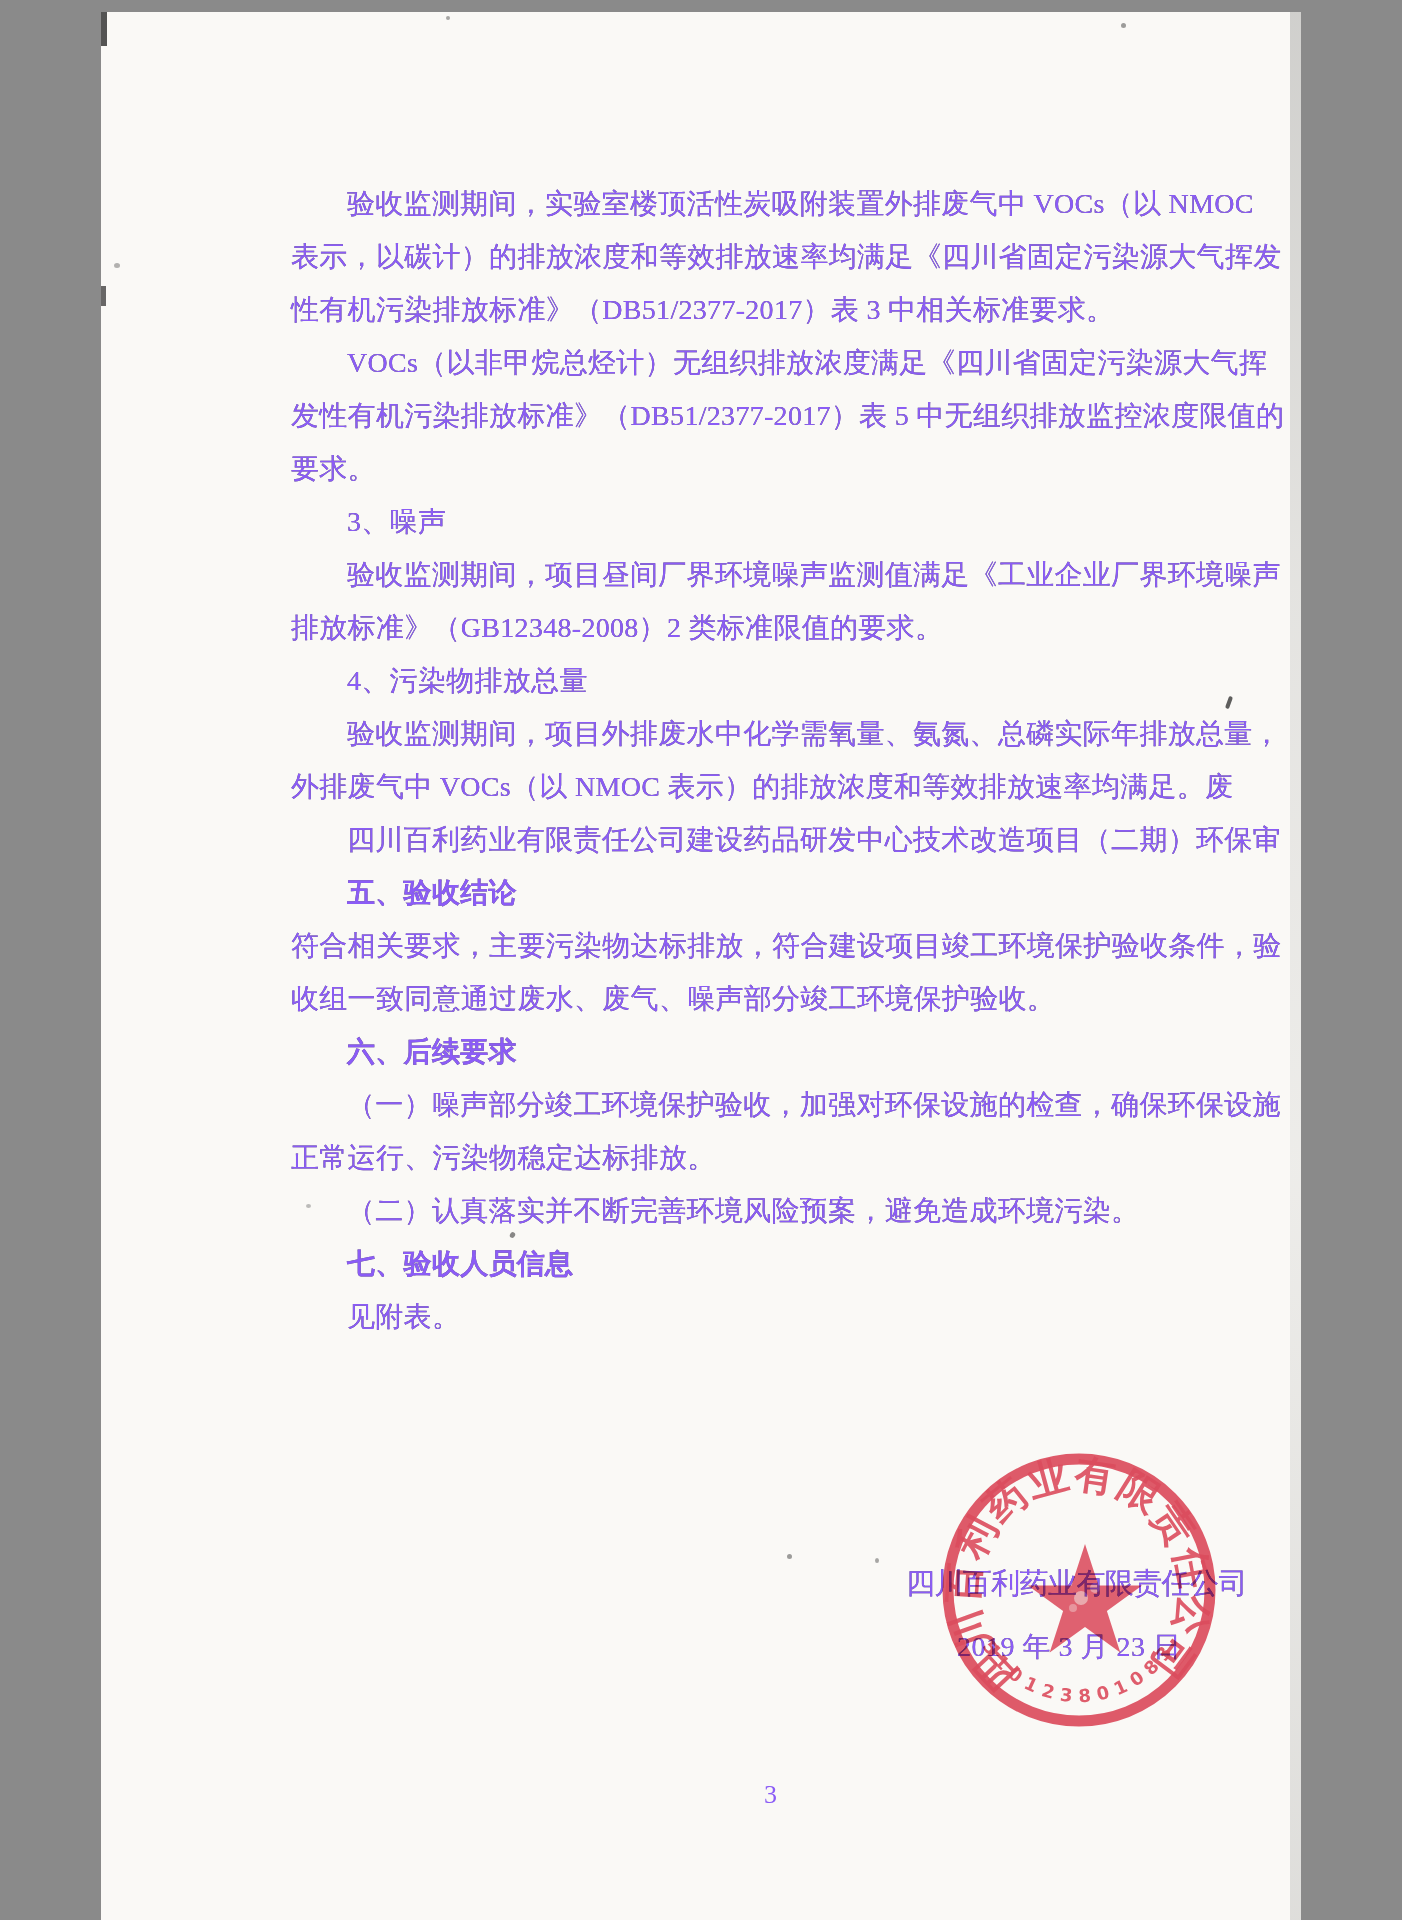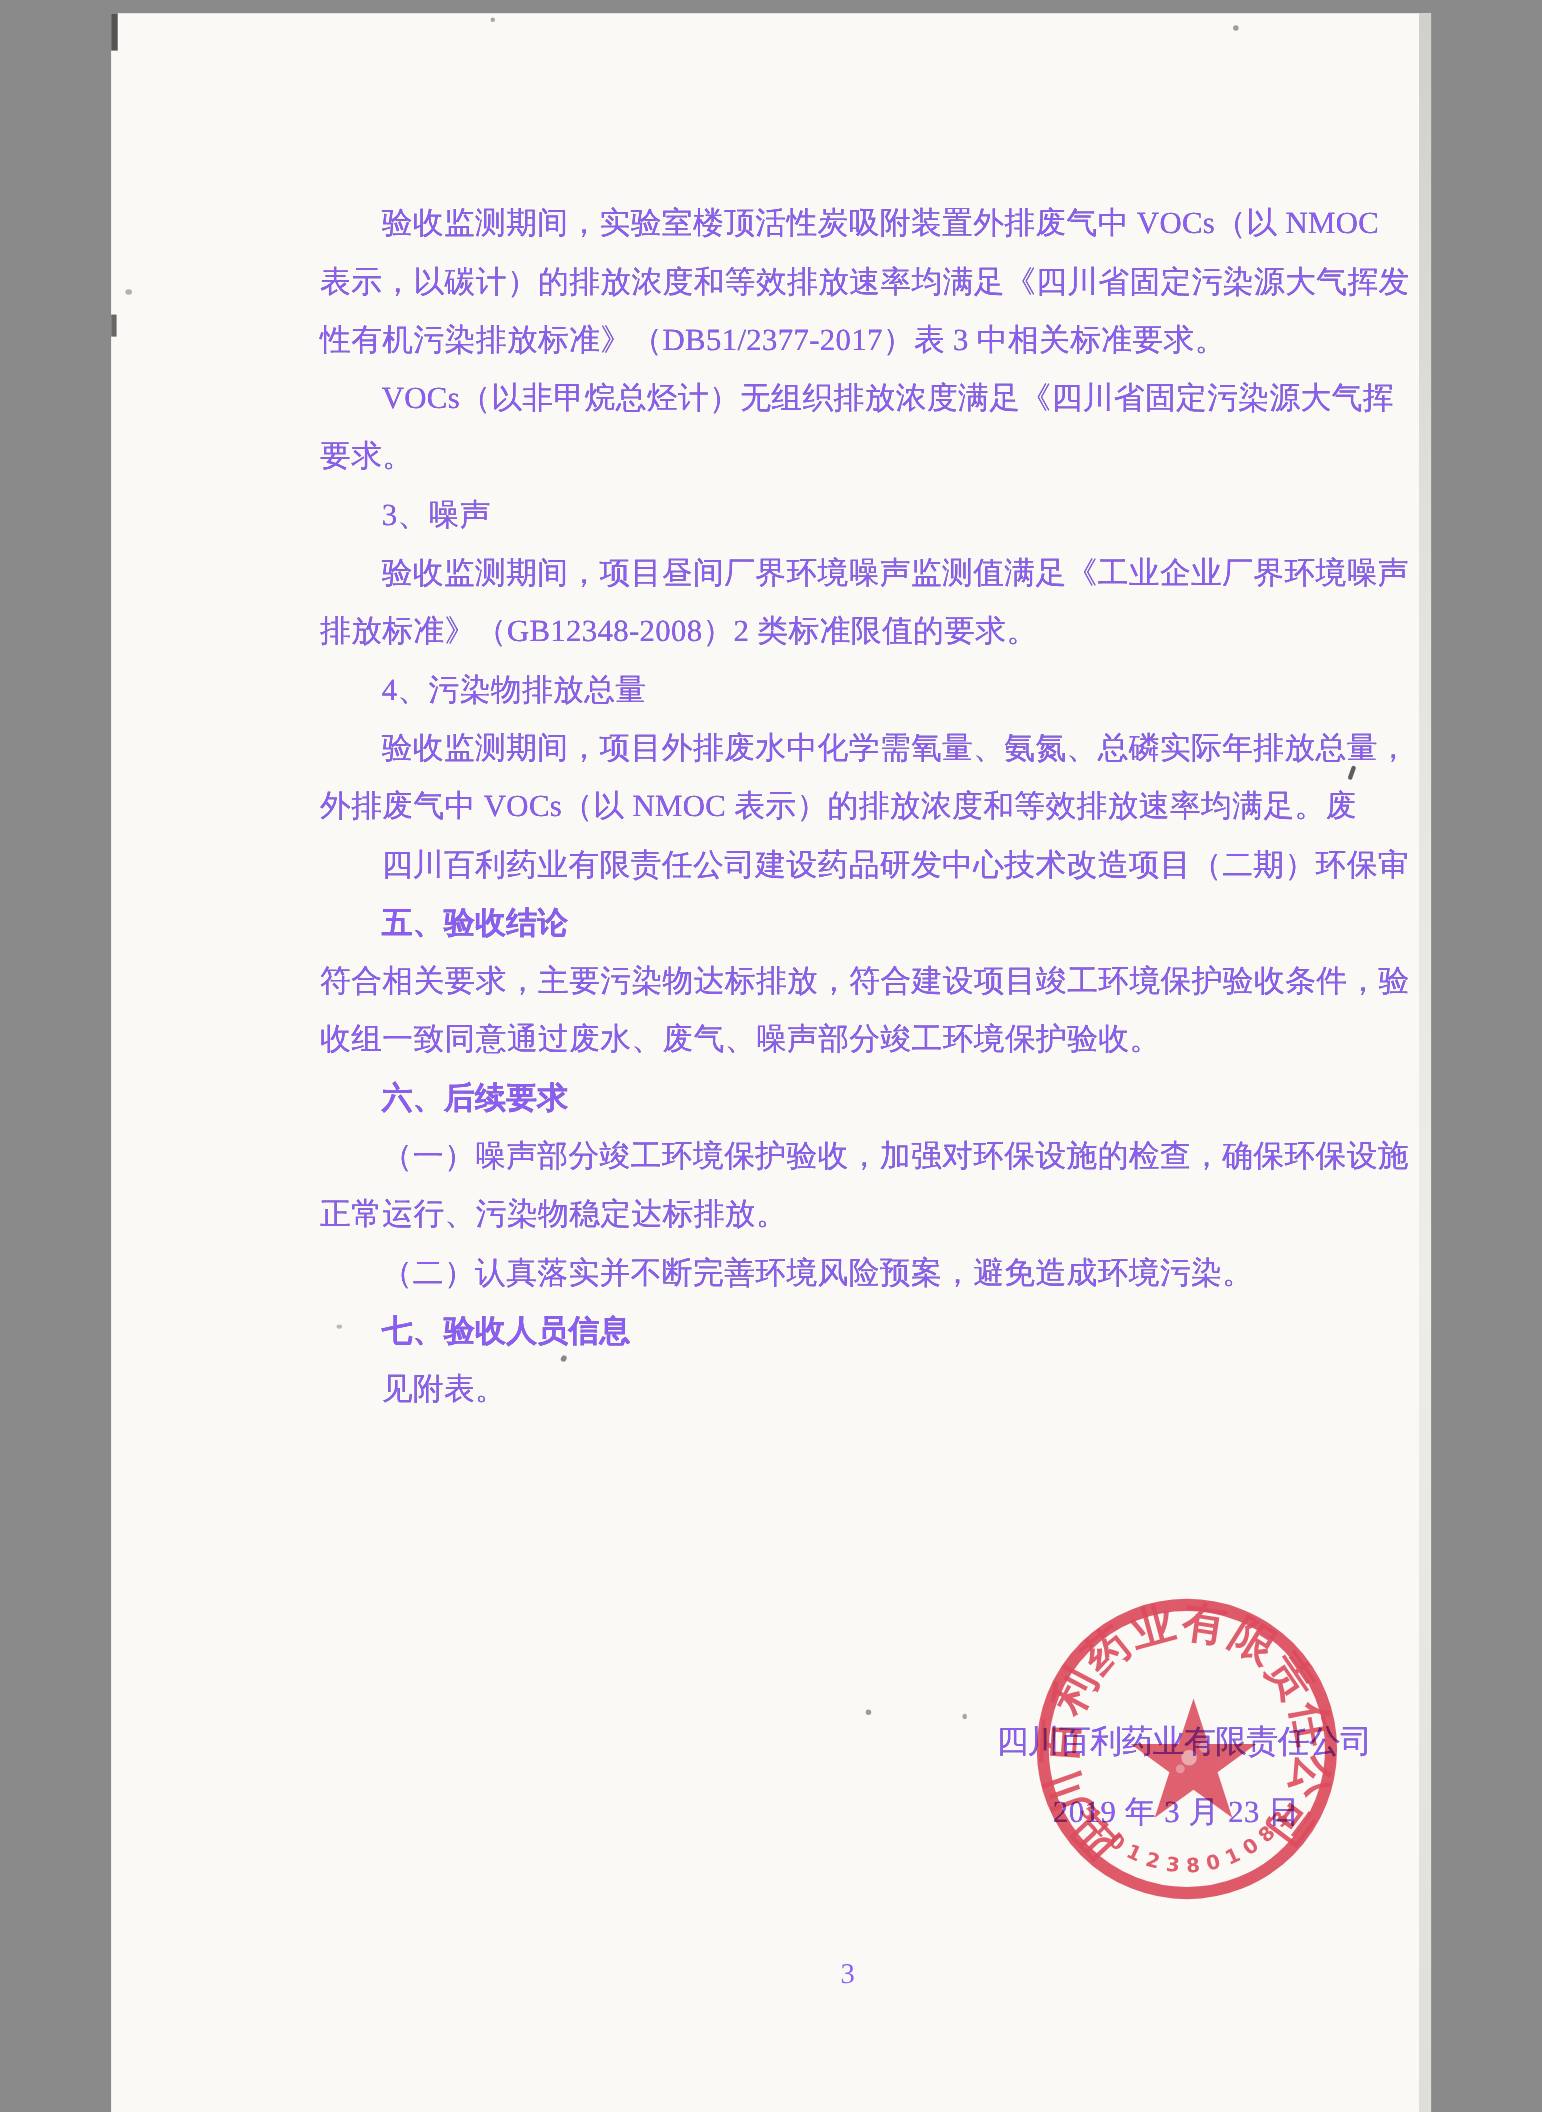--- a/index.html
+++ b/index.html
@@ -47,20 +47,21 @@
 </head>
 <body>
 
 <div class="page">
 
   <div class="content">
       <div class="line indent">验收监测期间，实验室楼顶活性炭吸附装置外排废气中 VOCs（以 NMOC</div>
       <div class="line">表示，以碳计）的排放浓度和等效排放速率均满足《四川省固定污染源大气挥发</div>
       <div class="line">性有机污染排放标准》（DB51/2377-2017）表 3 中相关标准要求。</div>
       <div class="line indent">VOCs（以非甲烷总烃计）无组织排放浓度满足《四川省固定污染源大气挥</div>
+      <div class="line">发性有机污染排放标准》（DB51/2377-2017）表 5 中无组织排放监控浓度限值的</div>
       <div class="line">要求。</div>
       <div class="line indent">3、噪声</div>
       <div class="line indent">验收监测期间，项目昼间厂界环境噪声监测值满足《工业企业厂界环境噪声</div>
       <div class="line">排放标准》（GB12348-2008）2 类标准限值的要求。</div>
       <div class="line indent">4、污染物排放总量</div>
       <div class="line indent">验收监测期间，项目外排废水中化学需氧量、氨氮、总磷实际年排放总量，</div>
       <div class="line">外排废气中 VOCs（以 NMOC 表示）的排放浓度和等效排放速率均满足。废</div>
       <div class="line indent">四川百利药业有限责任公司建设药品研发中心技术改造项目（二期）环保审</div>
       <div class="line indent bold">五、验收结论</div>
       <div class="line">符合相关要求，主要污染物达标排放，符合建设项目竣工环境保护验收条件，验</div>

